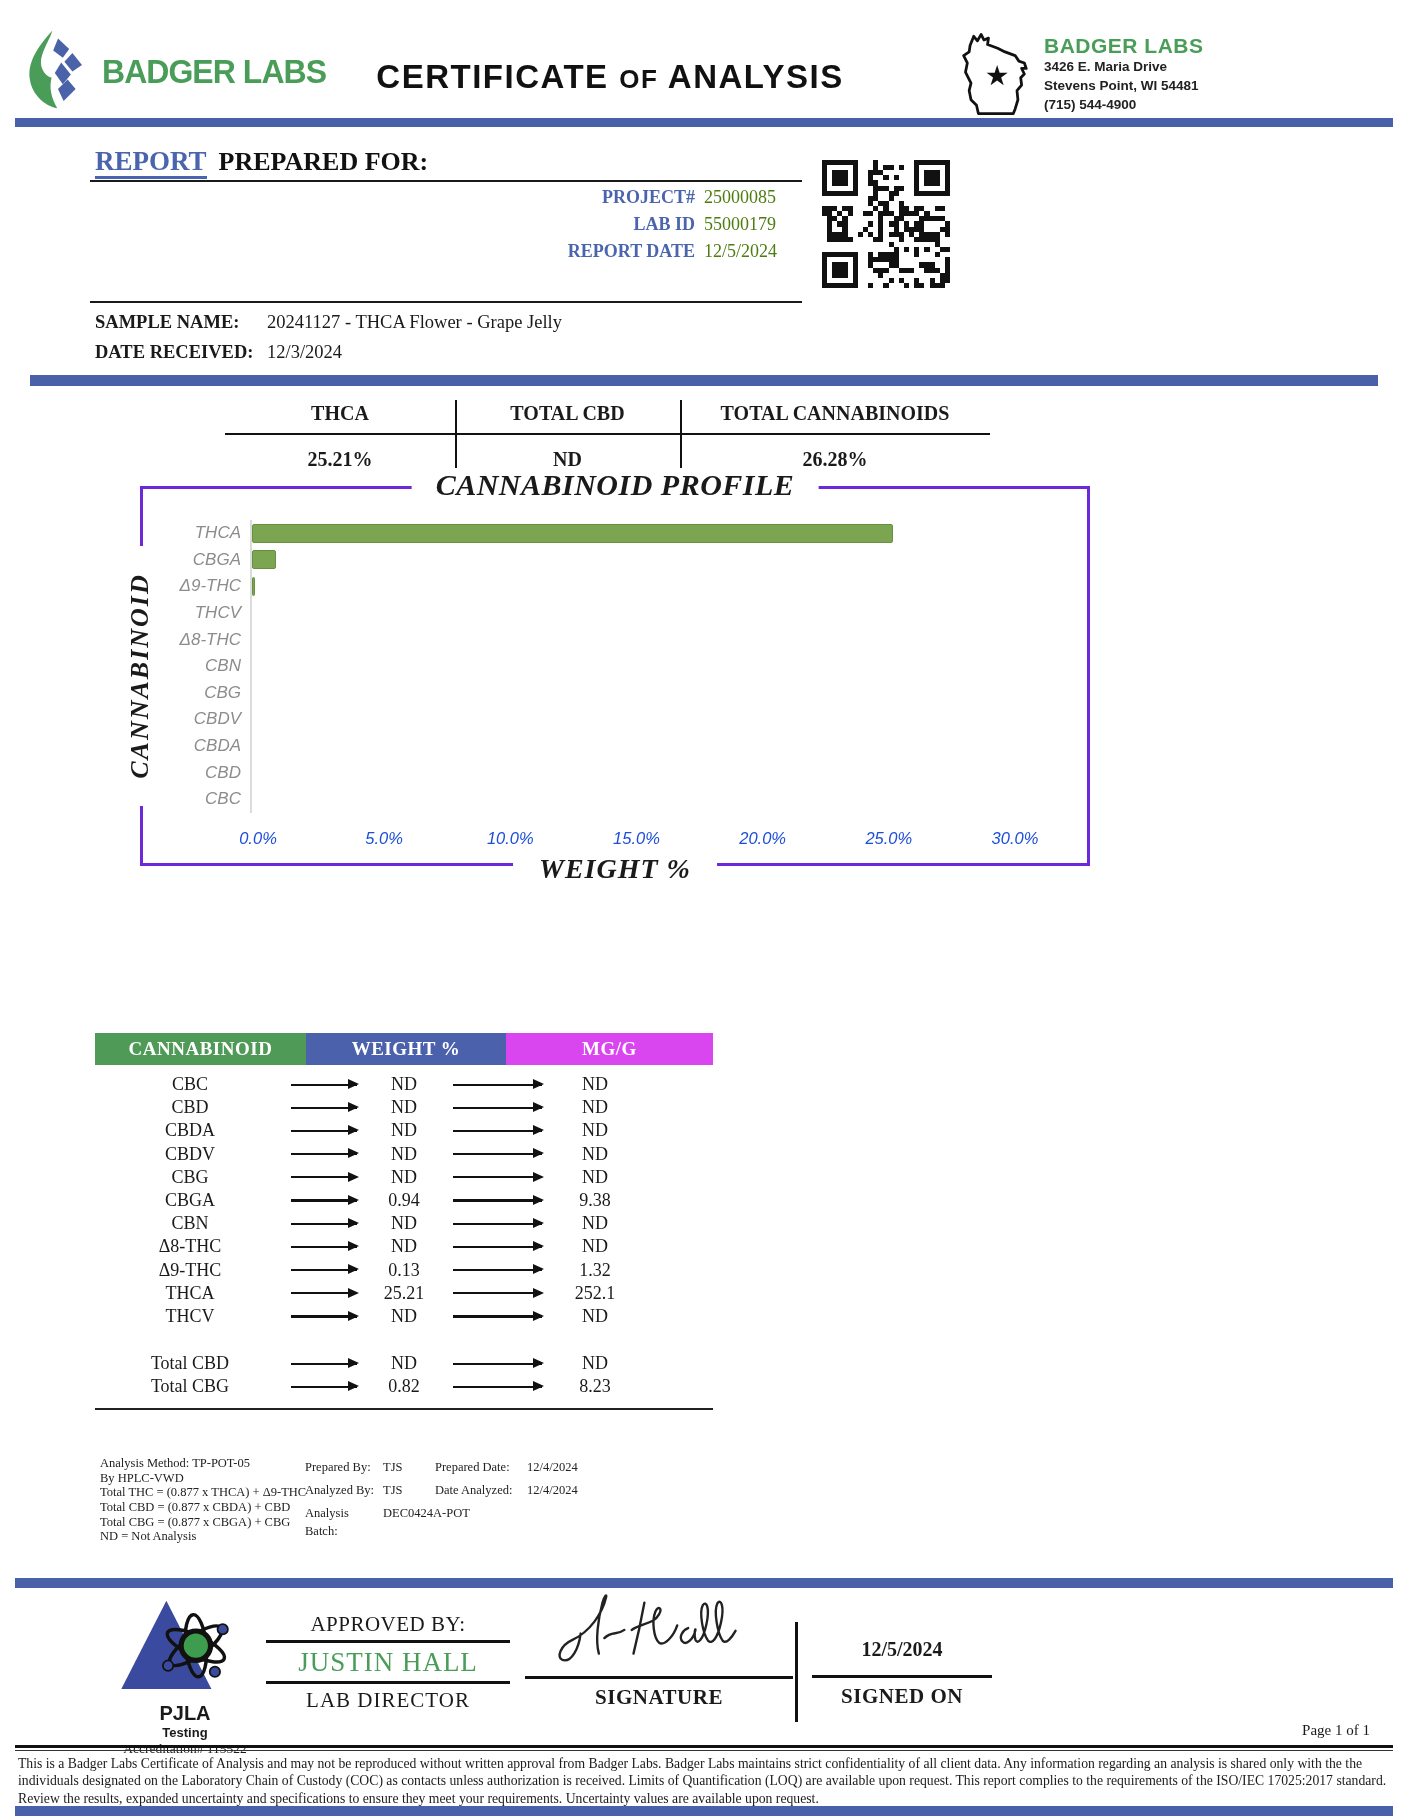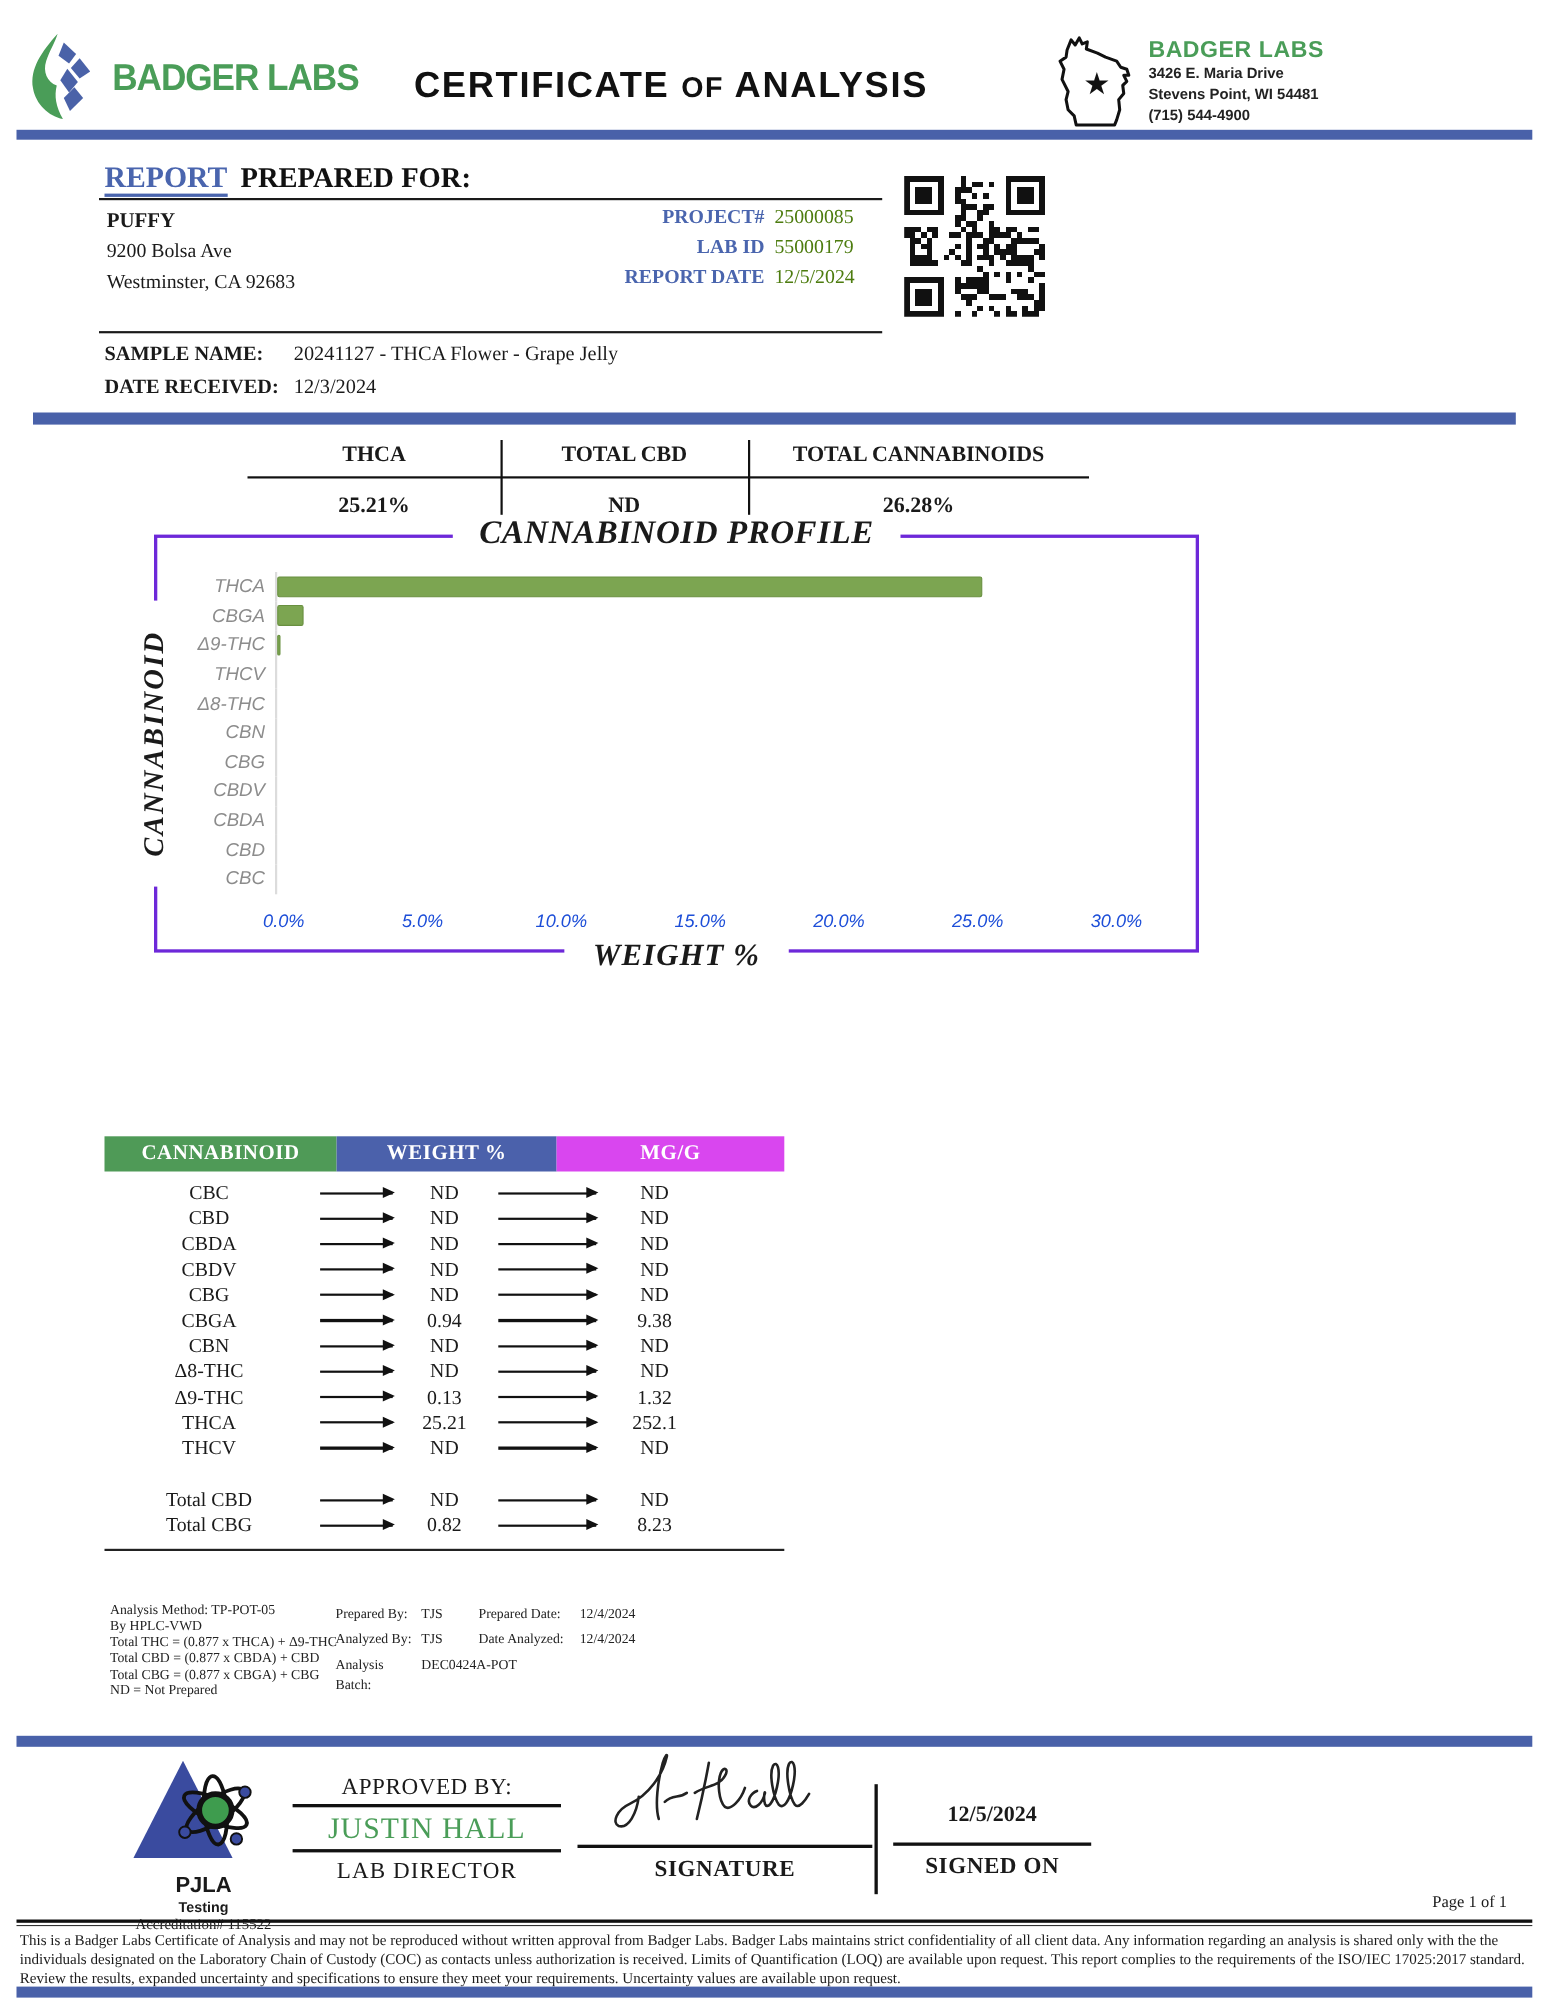--- a/index.html
+++ b/index.html
@@ -142,25 +142,20 @@
   </div>
 
   <div class="blue-bar" style="top:118px; height:9px;"></div>
 
   <div class="rep-head">
     <span class="rep">REPORT</span>
     <span class="pf">PREPARED FOR:</span>
   </div>
   <div class="hline" style="left:90px; width:712px; top:180px;"></div>
 
-  <div class="client">
-    <div class="cname">PUFFY</div>
-    <div>9200 Bolsa Ave</div>
-    <div>Westminster, CA 92683</div>
-  </div>
 
   <div class="meta">
     <div class="meta-row">
       <span class="ml">PROJECT#</span>
       <span class="mv">25000085</span>
     </div>
     <div class="meta-row">
       <span class="ml">LAB ID</span>
       <span class="mv">55000179</span>
     </div>
@@ -711,21 +706,21 @@
         </div>
       </div>
   </div>
 
   <div class="notes-left" id="notes-left">
       <div>Analysis Method: TP-POT-05</div>
       <div>By HPLC-VWD</div>
       <div>Total THC = (0.877 x  THCA) + Δ9-THC</div>
       <div>Total CBD = (0.877 x  CBDA) + CBD</div>
       <div>Total CBG = (0.877 x  CBGA) + CBG</div>
-      <div>ND = Not Prepared</div>
+      <div>ND = Not Analysis</div>
     </div>
   <div class="notes-right">
     <div class="nr-row">
       <span>Prepared By:</span>
       <span>TJS</span>
       <span>Prepared Date:</span>
       <span>12/4/2024</span>
     </div>
     <div class="nr-row">
       <span>Analyzed By:</span>

